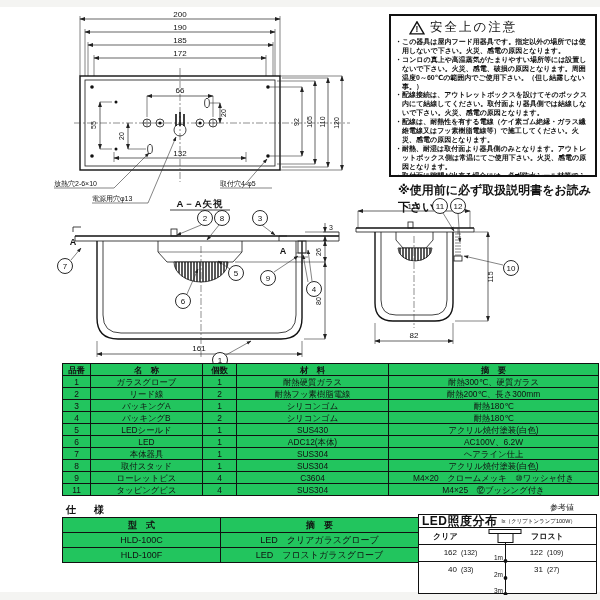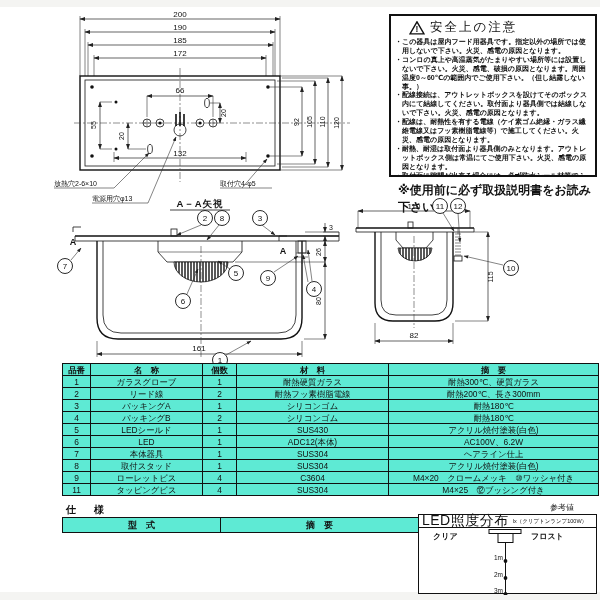--- a/index.html
+++ b/index.html
@@ -22,33 +22,33 @@
   .amark{font-size:9px;font-weight:bold;text-anchor:middle}
 
   .safety{position:absolute;left:389px;top:14px;width:208px;height:163px;border:2px solid #111;background:#fff;padding:2px 4px 2px 4px;overflow:hidden}
   .safety-title{display:flex;align-items:center;gap:5px;margin:1px 0 2px 14px}
   .safety-title .t{font-size:12.5px;font-weight:normal;letter-spacing:2px}
   .safety ul{list-style:none;font-size:7px;line-height:8.9px;font-weight:600}
   .safety li{padding-left:7px;text-indent:-7px}
   .safety li::before{content:"・"}
   .prenote{position:absolute;left:398px;top:182px;font-size:12px;font-weight:bold}
 
-  table{border-collapse:collapse;background:#5eead4}
+  table{border-collapse:collapse;background:#22c55e}
   .parts{position:absolute;left:62px;top:363px;width:536px;table-layout:fixed;border:1.5px solid #111;font-size:8.4px}
   .parts th,.parts td{border:1px solid #111;text-align:center;padding:0.5px 2px;line-height:10px;white-space:nowrap;overflow:hidden}
   .parts th{font-weight:bold}
 
   .spec-title{position:absolute;left:66px;top:503px;font-size:10px;font-weight:bold;letter-spacing:4px}
   .spec{position:absolute;left:62px;top:517px;width:356px;table-layout:fixed;border:1.5px solid #111;font-size:9px}
   .spec th,.spec td{border:1px solid #111;text-align:center;padding:1.5px 2px;line-height:11px}
 
   .refnote{position:absolute;left:550px;top:502px;font-size:8px;font-weight:normal}
   .ill{position:absolute;left:418px;top:514px;width:179px;height:80px;border:1.5px solid #111;background:#fff}
   .ill-head{position:absolute;left:0;top:0;width:100%;height:13px;border-bottom:1px solid #111;display:flex;align-items:center}
-  .ill-head .t{font-size:14px;font-weight:normal;padding-left:3px;letter-spacing:0.5px}
+  .ill-head .t{font-size:12px;font-weight:bold;padding-left:3px;letter-spacing:0.5px}
   .ill-head .u{font-size:5.5px;padding-left:4px}
   .ill-col{position:absolute;top:16px;font-size:8px;font-weight:600}
   .ill-row{position:absolute;left:0;width:100%;height:17px;border-top:1px solid #111}
   .ill-row span{position:absolute;top:3px;font-size:8px}
   .ill-row .ref{font-size:7px;top:4px}
   .ill-svg{position:absolute;left:0;top:13px}
 </style>
 </head>
 <body>
 
@@ -447,32 +447,52 @@
       <col style="width:158px">
       <col style="width:198px">
     </colgroup>
   <thead>
     <tr>
       <th>型　式</th>
       <th>摘　要</th>
     </tr>
   </thead>
   <tbody>
+    <tr>
+      <td>HLD-100C</td>
+      <td>LED　クリアガラスグローブ</td>
+    </tr>
+    <tr>
+      <td>HLD-100F</td>
+      <td>LED　フロストガラスグローブ</td>
+    </tr>
   </tbody>
 </table>
 
 <div class="refnote">参考値</div>
 <div class="ill">
   <div class="ill-head">
     <span class="t">LED照度分布</span>
     <span class="u">lx（クリプトンランプ100W）</span>
   </div>
   <span class="ill-col" style="left:14px">クリア</span>
   <span class="ill-col" style="left:112px">フロスト</span>
 
+  <div class="ill-row" style="top:29px">
+    <span style="left:8px;width:30px;text-align:right">162</span>
+    <span class="ref" style="left:42px">(132)</span>
+    <span style="left:98px;width:26px;text-align:right">122</span>
+    <span class="ref" style="left:128px">(109)</span>
+  </div>
+  <div class="ill-row" style="top:46px">
+    <span style="left:8px;width:30px;text-align:right">40</span>
+    <span class="ref" style="left:42px">(33)</span>
+    <span style="left:98px;width:26px;text-align:right">31</span>
+    <span class="ref" style="left:128px">(27)</span>
+  </div>
 
   <svg class="ill-svg" width="179" height="67" viewBox="0 0 179 67">
     <g>
       <rect x="70" y="1.5" width="32" height="4" fill="#fff" stroke="#111" stroke-width="1"></rect>
       <rect x="79" y="5.5" width="15" height="9" fill="#fff" stroke="#111" stroke-width="1"></rect>
     </g>
     <line x1="86.5" y1="14.5" x2="86.5" y2="66" stroke="#111" stroke-width="1"></line>
     <circle cx="86.5" cy="33" r="1.9" fill="#111"></circle>
     <circle cx="86.5" cy="50" r="1.9" fill="#111"></circle>
     <circle cx="86.5" cy="66" r="1.9" fill="#111"></circle>

